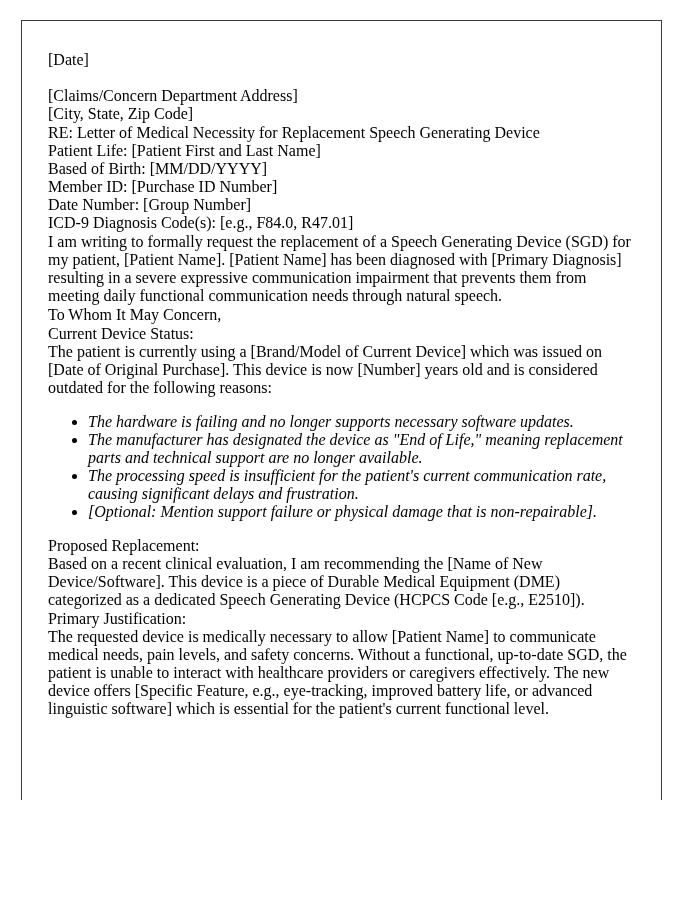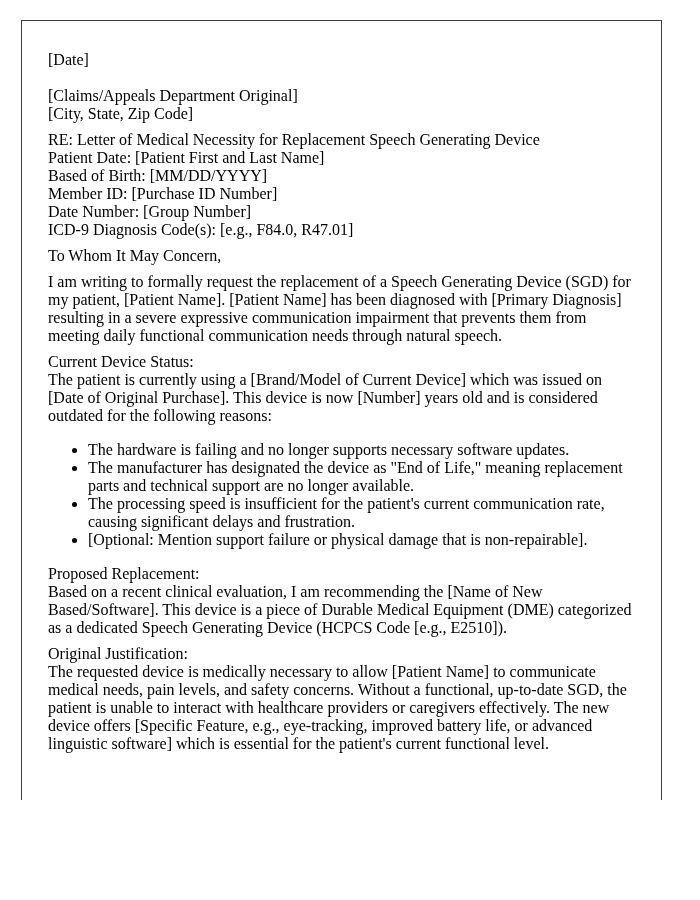--- a/index.html
+++ b/index.html
@@ -21,76 +21,77 @@
     margin: 20px 0 0 21px;
     width: 641px;
     height: 780px;
     border: 1px solid #3c3c3c;
     border-bottom: none;
     padding: 30px 26px 0 26px;
     background: #ffffff;
     overflow: hidden;
   }
   .letter p {
-    margin: 8px 0;
+    margin: 1px 0;
   }
   .letter p:first-child {
     margin-top: 0;
   }
   .letter ul {
     margin: 16px 0;
     padding-left: 40px;
+    font-style: italic;
   }
   .letter li {
     margin: 0;
   }
   b, strong {
     font-weight: normal;
   }
 </style>
 </head>
 <body>
 
 <div class="letter">
 
   <p>
     <span>[Date]</span><br>
     <br>
-    <span>[Claims/Appeals Department Original]</span><br>
+    <span>[Claims/Concern Department Address]</span><br>
     <span>[City, State, Zip Code]</span>
   </p>
 
   <p>
     <strong>RE: Letter of Medical Necessity for Replacement Speech Generating Device</strong><br>
-    <strong>Patient Date:</strong> <span>[Patient First and Last Name]</span><br>
+    <strong>Patient Life:</strong> <span>[Patient First and Last Name]</span><br>
     <strong>Based of Birth:</strong> <span>[MM/DD/YYYY]</span><br>
     <strong>Member ID:</strong> <span>[Purchase ID Number]</span><br>
     <strong>Date Number:</strong> <span>[Group Number]</span><br>
     <strong>ICD-9 Diagnosis Code(s):</strong> <span>[e.g., F84.0, R47.01]</span>
   </p>
 
+  <p>I am writing to formally request the replacement of a Speech Generating Device (SGD) for my patient, [Patient Name]. [Patient Name] has been diagnosed with [Primary Diagnosis] resulting in a severe expressive communication impairment that prevents them from meeting daily functional communication needs through natural speech.</p>
+
   <p>To Whom It May Concern,</p>
-
-  <p>I am writing to formally request the replacement of a Speech Generating Device (SGD) for my patient, [Patient Name]. [Patient Name] has been diagnosed with [Primary Diagnosis] resulting in a severe expressive communication impairment that prevents them from meeting daily functional communication needs through natural speech.</p>
 
   <p>
     <strong>Current Device Status:</strong><br>
     <span>The patient is currently using a [Brand/Model of Current Device] which was issued on [Date of Original Purchase]. This device is now [Number] years old and is considered outdated for the following reasons:</span>
   </p>
 
   <ul>
     <li>The hardware is failing and no longer supports necessary software updates.</li>
     <li>The manufacturer has designated the device as "End of Life," meaning replacement parts and technical support are no longer available.</li>
     <li>The processing speed is insufficient for the patient's current communication rate, causing significant delays and frustration.</li>
     <li>[Optional: Mention support failure or physical damage that is non-repairable].</li>
   </ul>
 
   <p>
     <strong>Proposed Replacement:</strong><br>
-    <span>Based on a recent clinical evaluation, I am recommending the [Name of New Based/Software]. This device is a piece of Durable Medical Equipment (DME) categorized as a dedicated Speech Generating Device (HCPCS Code [e.g., E2510]).</span>
+    <span>Based on a recent clinical evaluation, I am recommending the [Name of New Device/Software]. This device is a piece of Durable Medical Equipment (DME) categorized as a dedicated Speech Generating Device (HCPCS Code [e.g., E2510]).</span>
   </p>
 
   <p>
-    <strong>Original Justification:</strong><br>
+    <strong>Primary Justification:</strong><br>
     <span>The requested device is medically necessary to allow [Patient Name] to communicate medical needs, pain levels, and safety concerns. Without a functional, up-to-date SGD, the patient is unable to interact with healthcare providers or caregivers effectively. The new device offers [Specific Feature, e.g., eye-tracking, improved battery life, or advanced linguistic software] which is essential for the patient's current functional level.</span>
   </p>
 
 </div>
 
 </body></html>

